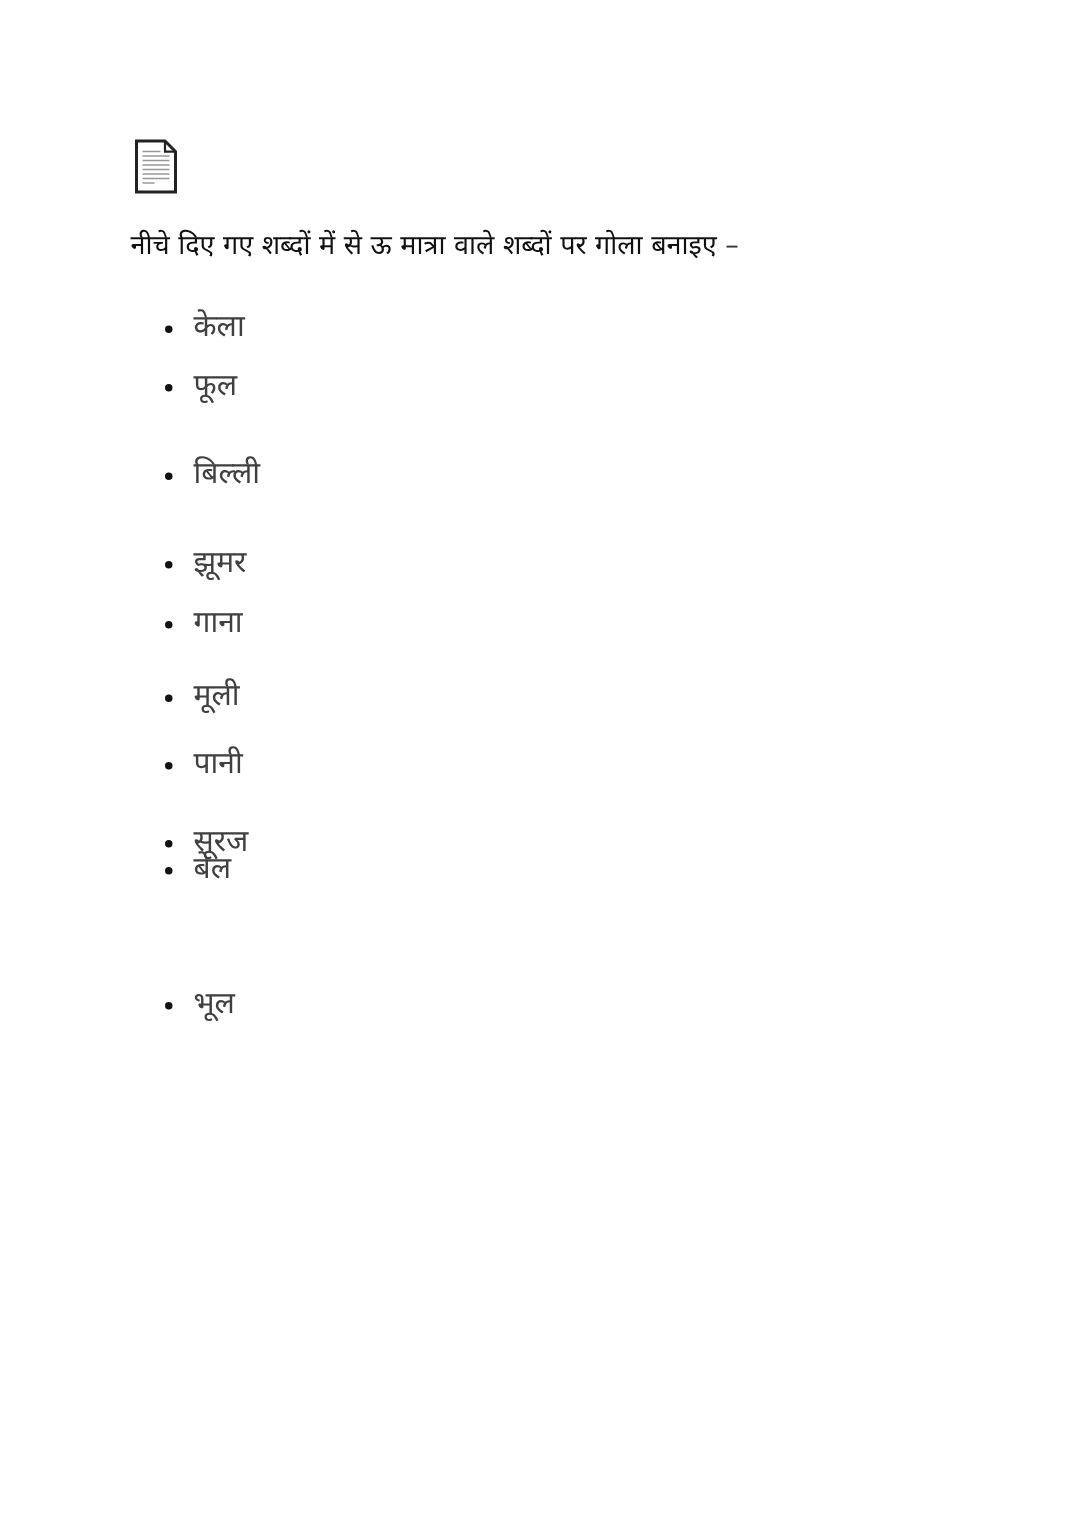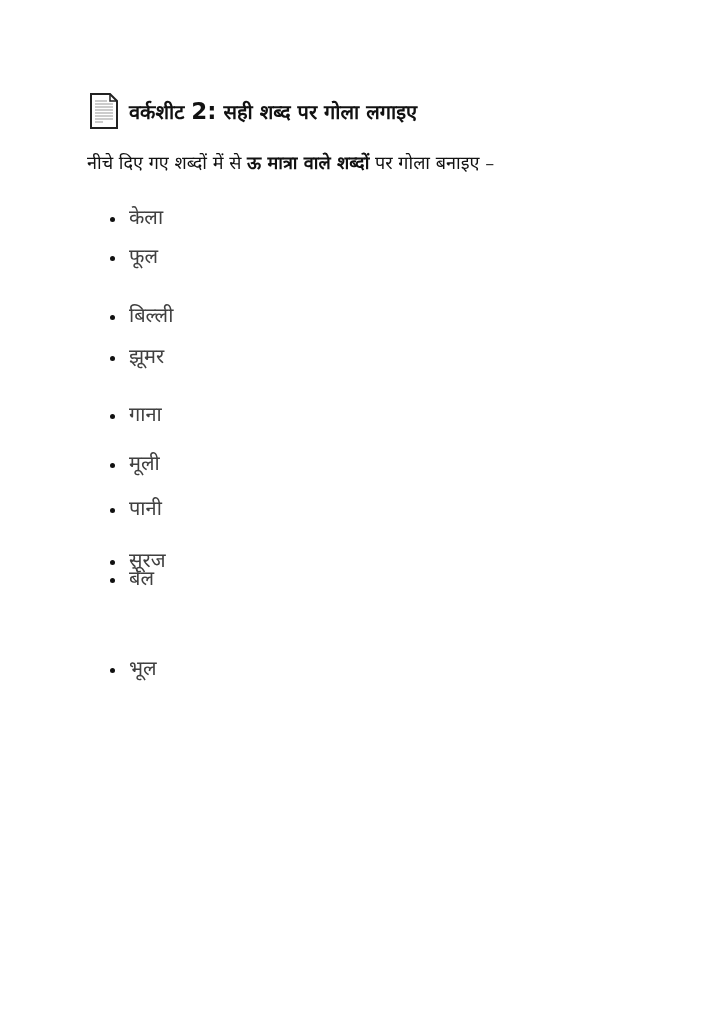--- a/index.html
+++ b/index.html
@@ -46,21 +46,21 @@
     }
     .instruction {
       position: absolute;
       left: 87px;
       top: 150px;
       font-family: "DejaVu Sans", sans-serif;
       font-size: 18px;
       color: #111;
       white-space: nowrap;
     }
-    .instruction b { font-weight: bold; }
+    .instruction b { font-weight: normal; }
     .instruction .dash { color: #333; }
     .word-list {
       position: absolute;
       left: 0;
       top: 0;
       margin: 0;
       padding: 0;
       list-style: none;
     }
     .word-item {
@@ -98,39 +98,38 @@
         <line x1="6" y1="9" x2="18" y2="9" stroke="#999" stroke-width="1"></line>
         <line x1="6" y1="12" x2="24" y2="12" stroke="#999" stroke-width="1"></line>
         <line x1="6" y1="15" x2="24" y2="15" stroke="#999" stroke-width="1"></line>
         <line x1="6" y1="18" x2="24" y2="18" stroke="#999" stroke-width="1"></line>
         <line x1="6" y1="21" x2="24" y2="21" stroke="#999" stroke-width="1"></line>
         <line x1="6" y1="24" x2="24" y2="24" stroke="#999" stroke-width="1"></line>
         <line x1="6" y1="27" x2="24" y2="27" stroke="#999" stroke-width="1"></line>
         <line x1="6" y1="30" x2="14" y2="30" stroke="#999" stroke-width="1"></line>
       </svg>
     </span>
-    <span class="title"><span>वर्कशीट </span><span class="num">2:</span><span> सही शब्द पर गोला लगाइए</span></span>
   </div>
 
   <div class="instruction"><span>नीचे दिए गए शब्दों में से </span><b>ऊ मात्रा वाले शब्दों</b><span> पर गोला बनाइए </span><span class="dash">–</span></div>
 
   <ul class="word-list">
     <li class="word-item" style="top:201px">
         <span class="bullet"></span>
         <span class="word">केला</span>
       </li>
     <li class="word-item" style="top:240px">
         <span class="bullet"></span>
         <span class="word">फूल</span>
       </li>
     <li class="word-item" style="top:299px">
         <span class="bullet"></span>
         <span class="word">बिल्ली</span>
       </li>
-    <li class="word-item" style="top:340px">
+    <li class="word-item" style="top:358px">
         <span class="bullet"></span>
         <span class="word">झूमर</span>
       </li>
     <li class="word-item" style="top:398px">
         <span class="bullet"></span>
         <span class="word">गाना</span>
       </li>
     <li class="word-item" style="top:447px">
         <span class="bullet"></span>
         <span class="word">मूली</span>

